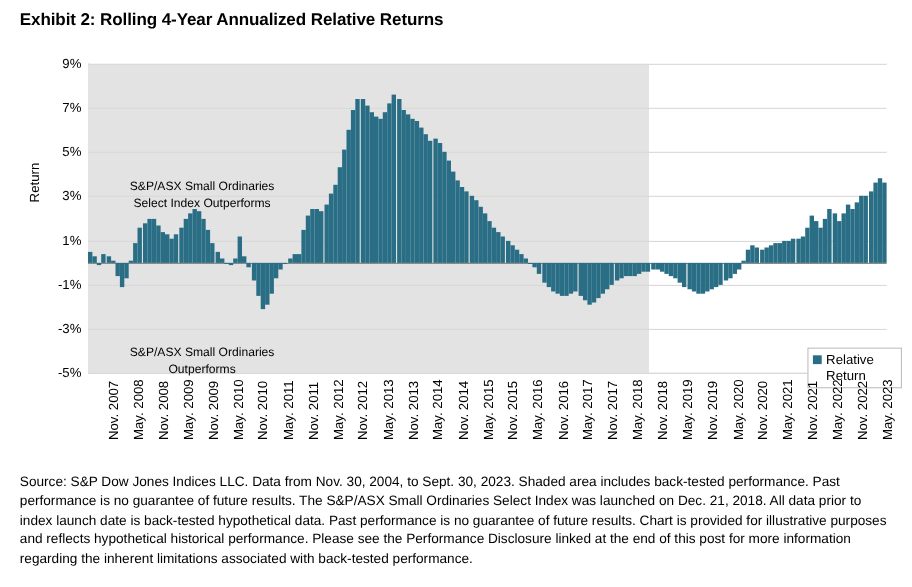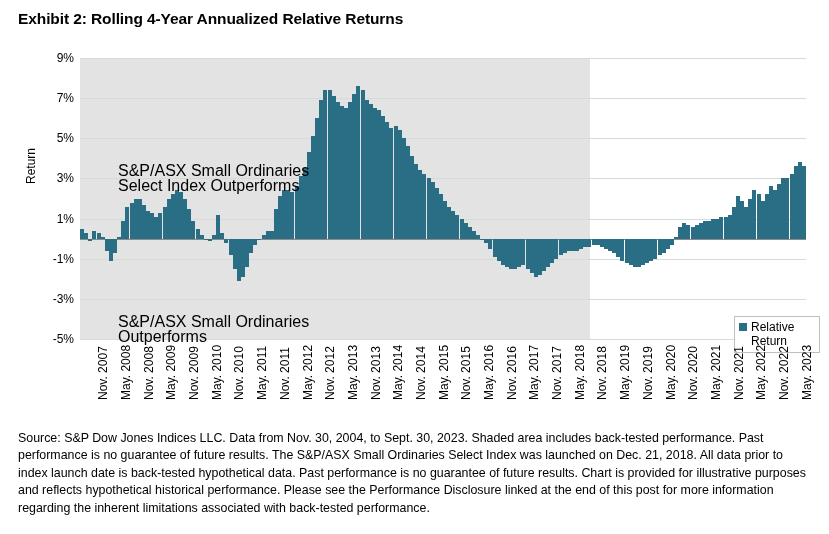--- a/index.html
+++ b/index.html
@@ -95,23 +95,24 @@
     transform-origin: left top;
     white-space: nowrap;
   }
   .bar {
     position: absolute;
     width: 4px;
     background: #2a6e86;
   }
   .annot {
     position: absolute;
-    font-size: 16px;
+    font-size: 11px;
     line-height: 15px;
     white-space: pre-line;
+    text-align: center;
   }
   #annot-top { left: 38px; top: 105px; }
   #annot-bottom { left: 38px; top: 256px; }
 
   
   #xlabels {
     position: absolute;
     left: 62px;
     top: 356px;
     width: 727px;

